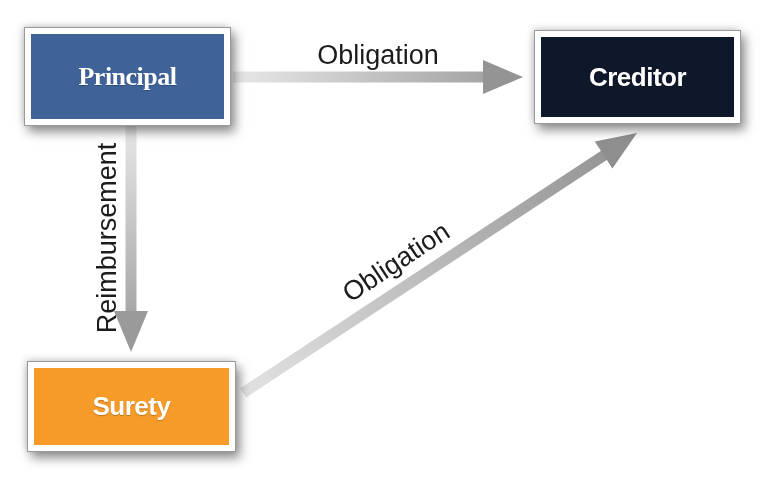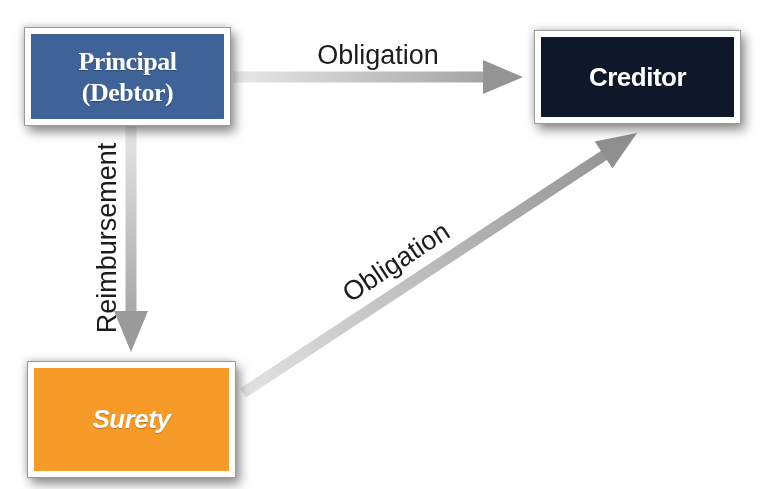--- a/index.html
+++ b/index.html
@@ -36,21 +36,21 @@
     font-weight: bold;
     font-size: 26px;
     line-height: 31px;
     letter-spacing: -0.5px;
     text-align: center;
     text-shadow: 0 1px 1px rgba(0,0,0,0.25);
     white-space: nowrap;
   }
   .node-principal { left: 25px; top: 28px;  width: 205px; height: 97px; }
   .node-creditor  { left: 535px; top: 31px; width: 205px; height: 92px; }
-  .node-surety    { left: 28px; top: 362px; width: 207px; height: 115px; font-style: italic; }
+  .node-surety    { left: 28px; top: 362px; width: 207px; height: 89px; }
 
   .edge-label {
     position: absolute;
     z-index: 3;
     color: #1c1c1c;
     font-size: 27px;
     white-space: nowrap;
     text-align: center;
   }
   .label-obligation-top {
@@ -101,21 +101,20 @@
     </g>
 
     <g>
       <line x1="243" y1="393" x2="606" y2="154" stroke="url(#gradD)" stroke-width="11"></line>
       <polygon points="637,133 594.8,141.6 612.4,168.4" fill="#8f8f8f"></polygon>
     </g>
   </svg>
 
   <div class="node node-principal" style="background:#3f6399;font-family:Liberation Serif, serif;">
     <div class="node-label">Principal</div>
-    <div class="node-label">(Debtor)</div>
   </div>
 
   <div class="node node-creditor" style="background:#0f172a;">
     <div class="node-label">Creditor</div>
   </div>
 
   <div class="node node-surety" style="background:#f79b28;">
     <div class="node-label">Surety</div>
   </div>
 

